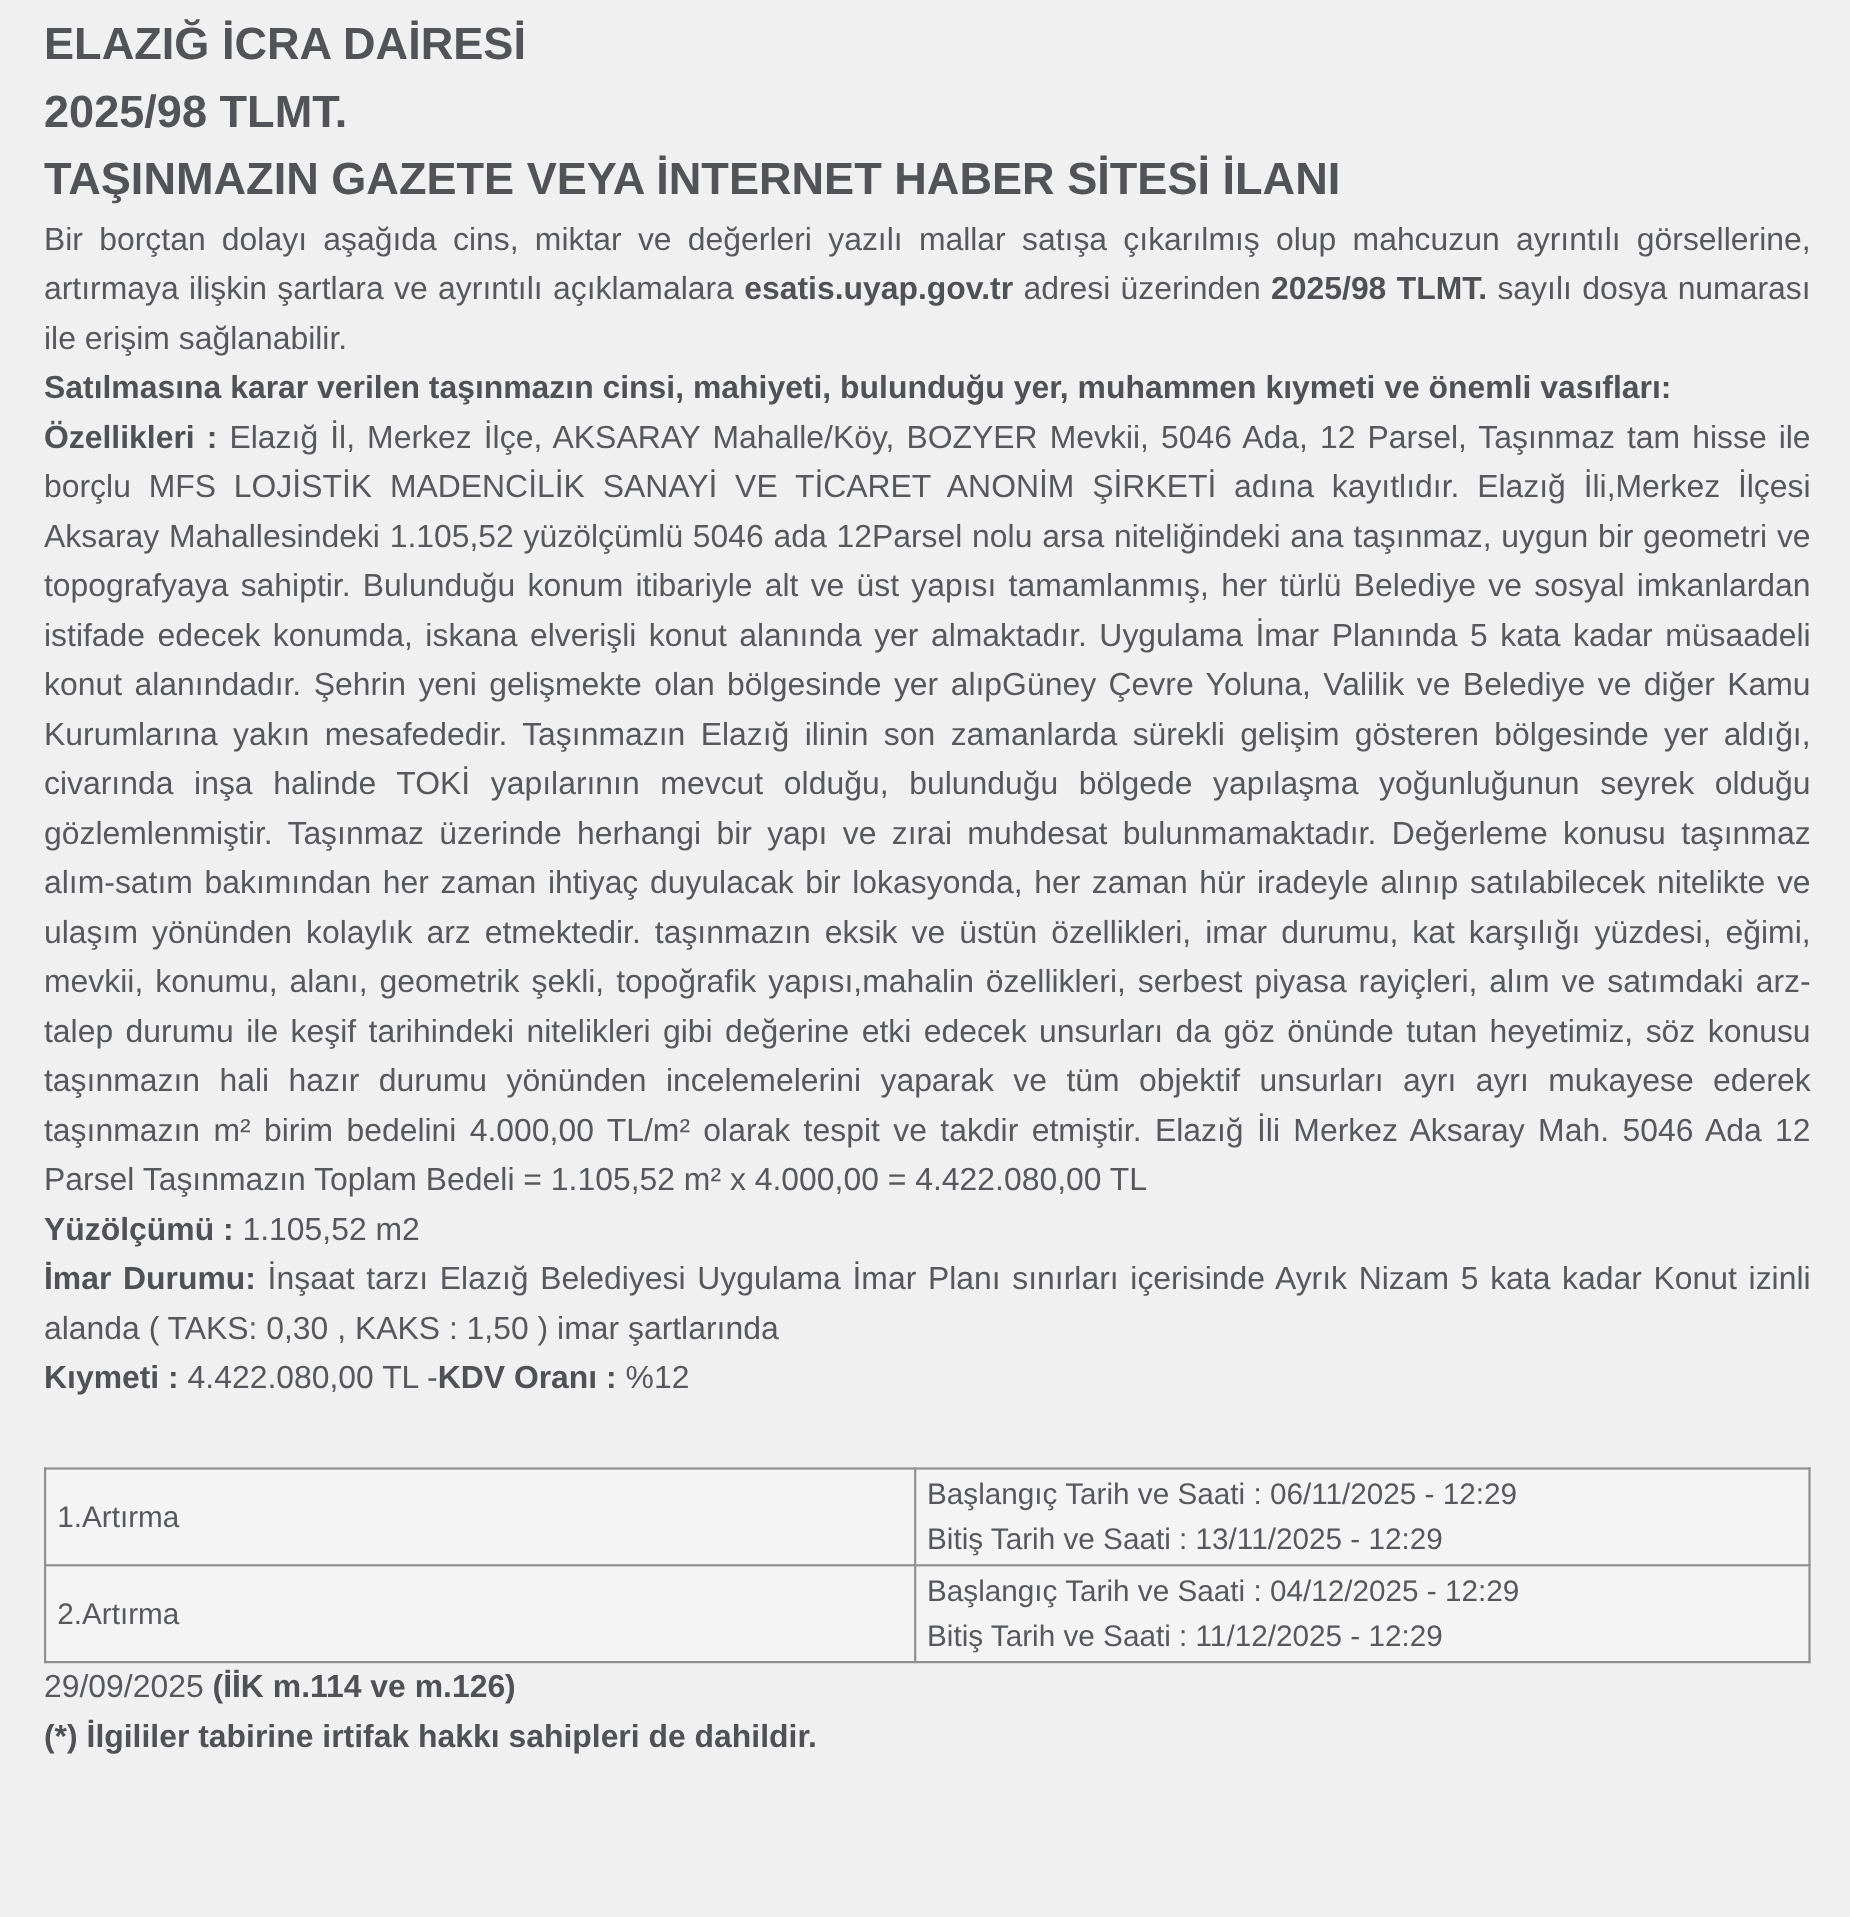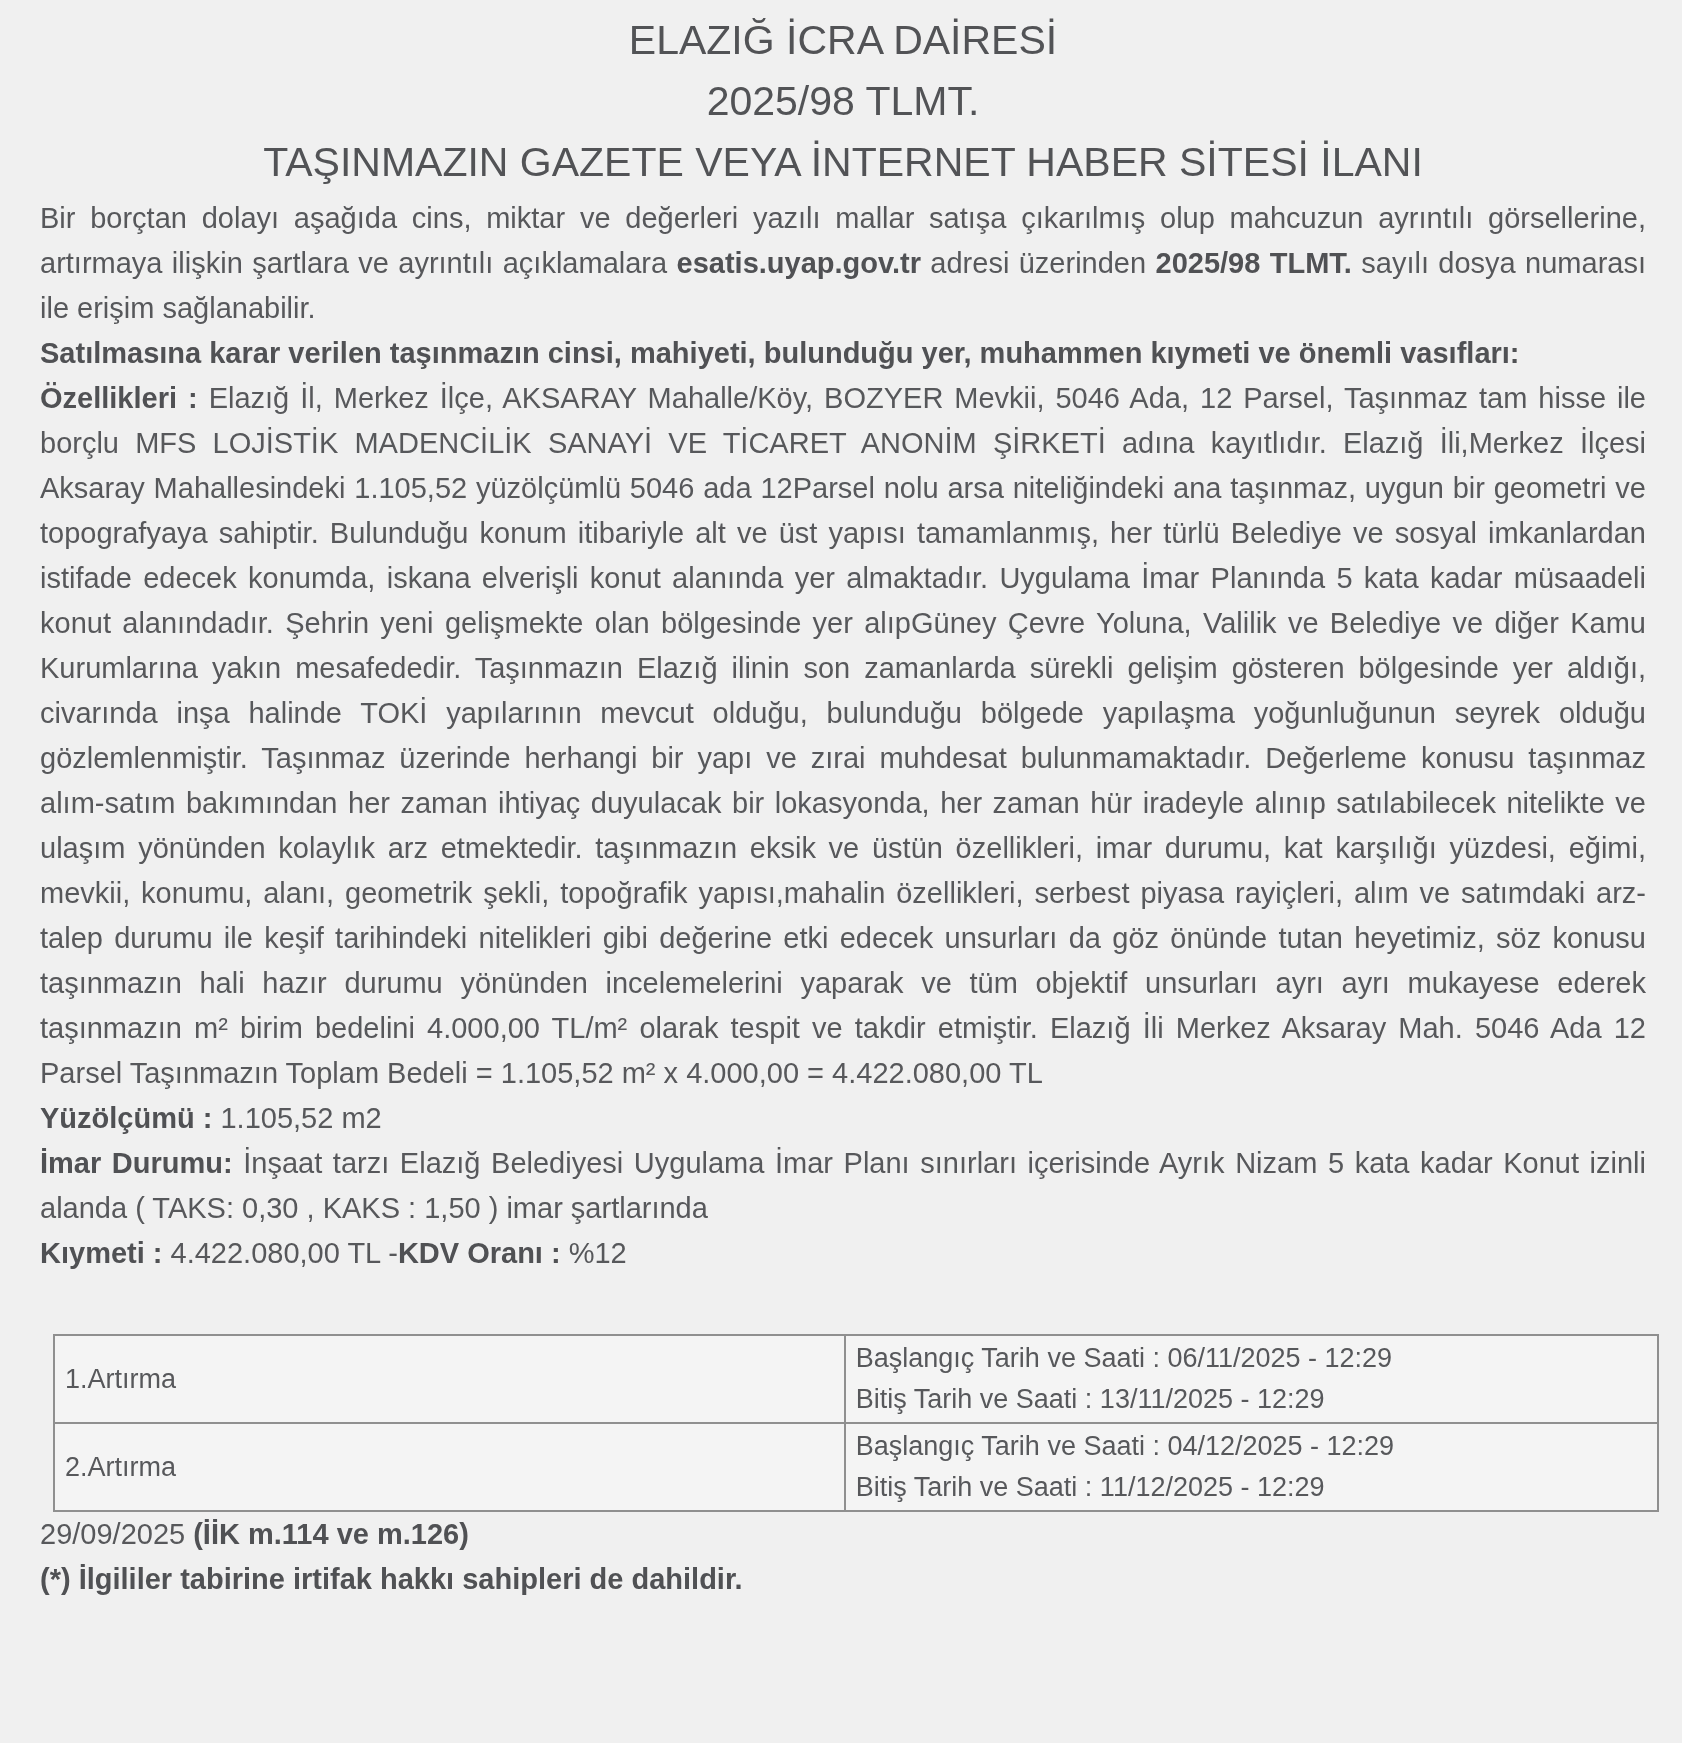--- a/index.html
+++ b/index.html
@@ -7,39 +7,38 @@
   body {
     width: 1682px;
     min-height: 1743px;
     background: #f0f0f0;
     font-family: "Liberation Sans", sans-serif;
     color: #57585b;
     -webkit-font-smoothing: antialiased;
   }
   .doc { padding: 10px 36px 0 40px; }
   .title {
-    text-align: center;
-    font-weight: normal;
+    text-align: left;
+    font-weight: bold;
     font-size: 41px;
     line-height: 61px;
     margin: 0;
     color: #525356;
   }
   p { margin: 0; font-size: 29px; line-height: 45px; }
   .justify { text-align: justify; }
   b { font-weight: bold; color: #505154; }
   .intro { margin-top: 3px; }
   .bold-line { font-weight: bold; color: #505154; }
   table.auction {
     width: 100%;
     border-collapse: collapse;
     margin-top: 58px;
     table-layout: fixed;
     background: #f4f4f4;
-    margin-left: 13px;
   }
   table.auction td {
     border: 2px solid #8f8f8f;
     font-size: 27px;
     line-height: 41px;
     padding: 2px 10px;
     color: #57585b;
     vertical-align: middle;
   }
   td.name-cell { width: 49.3%; }

